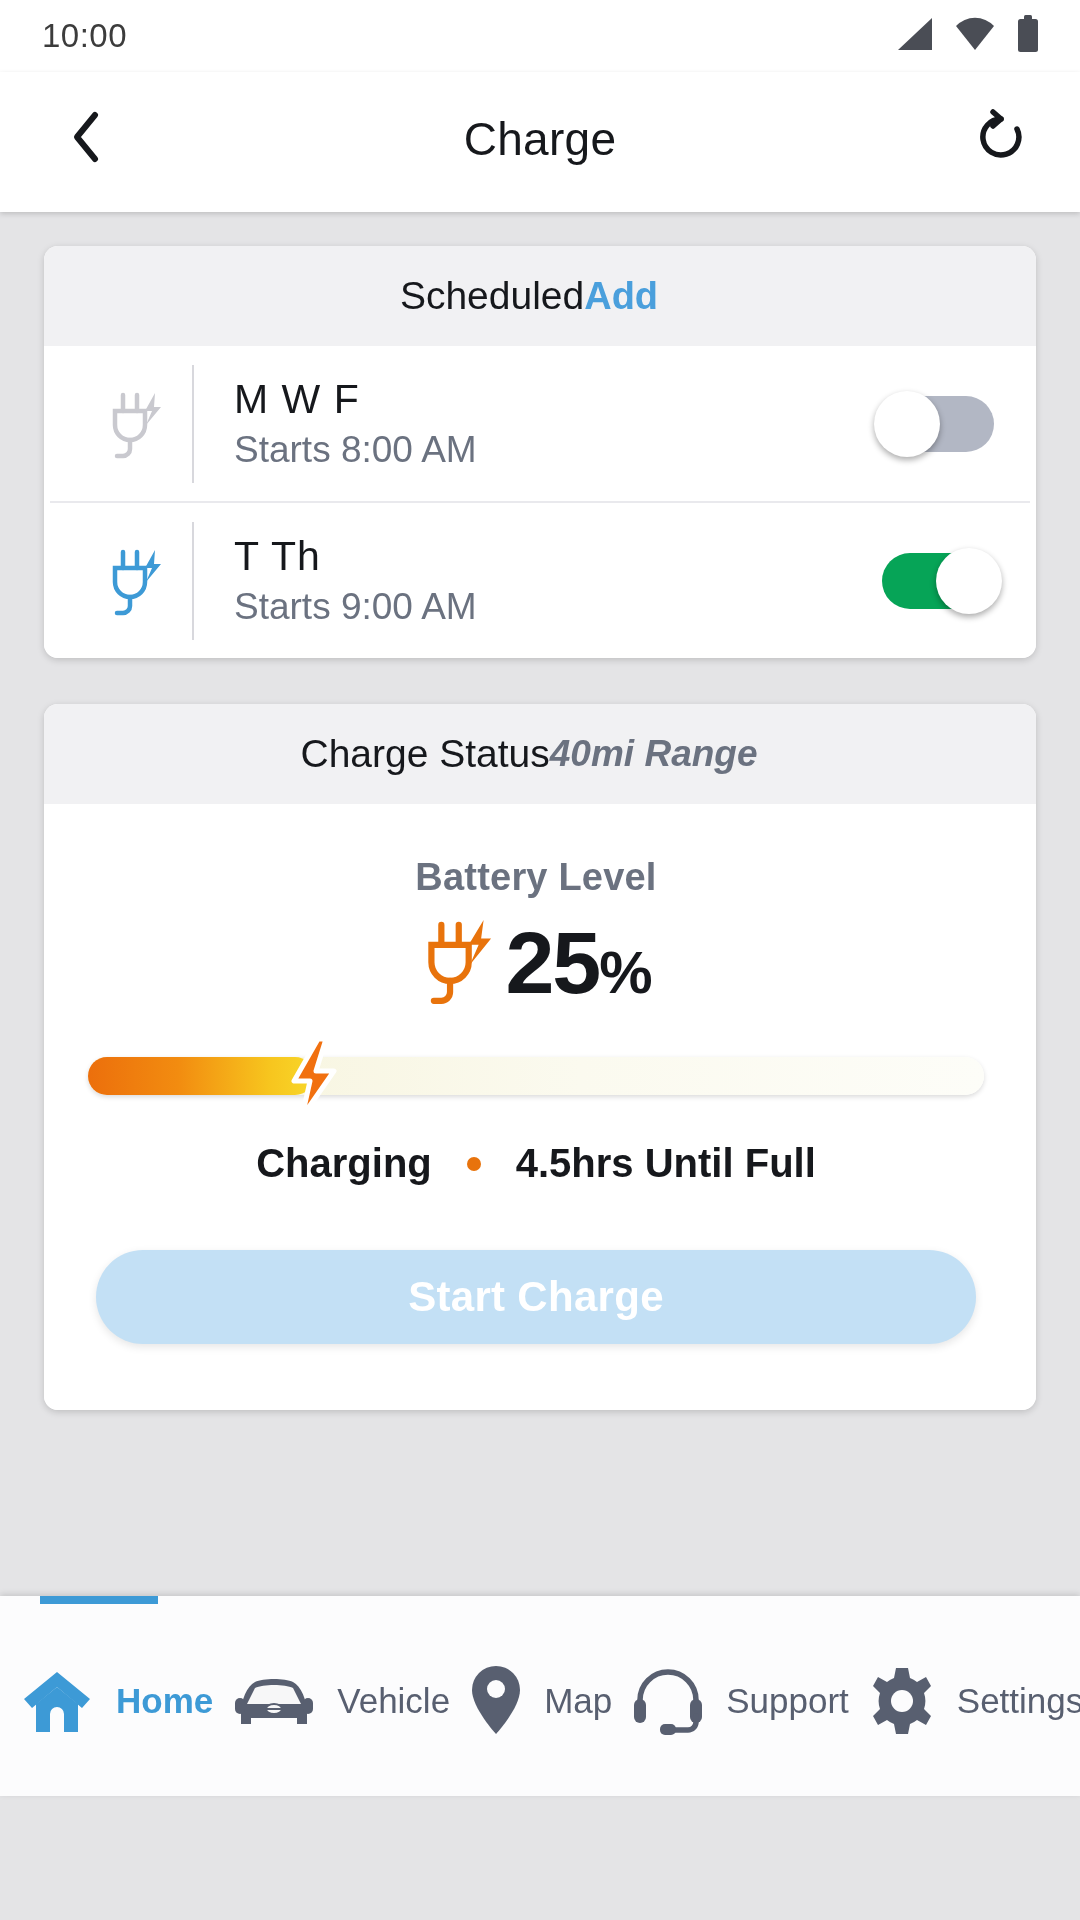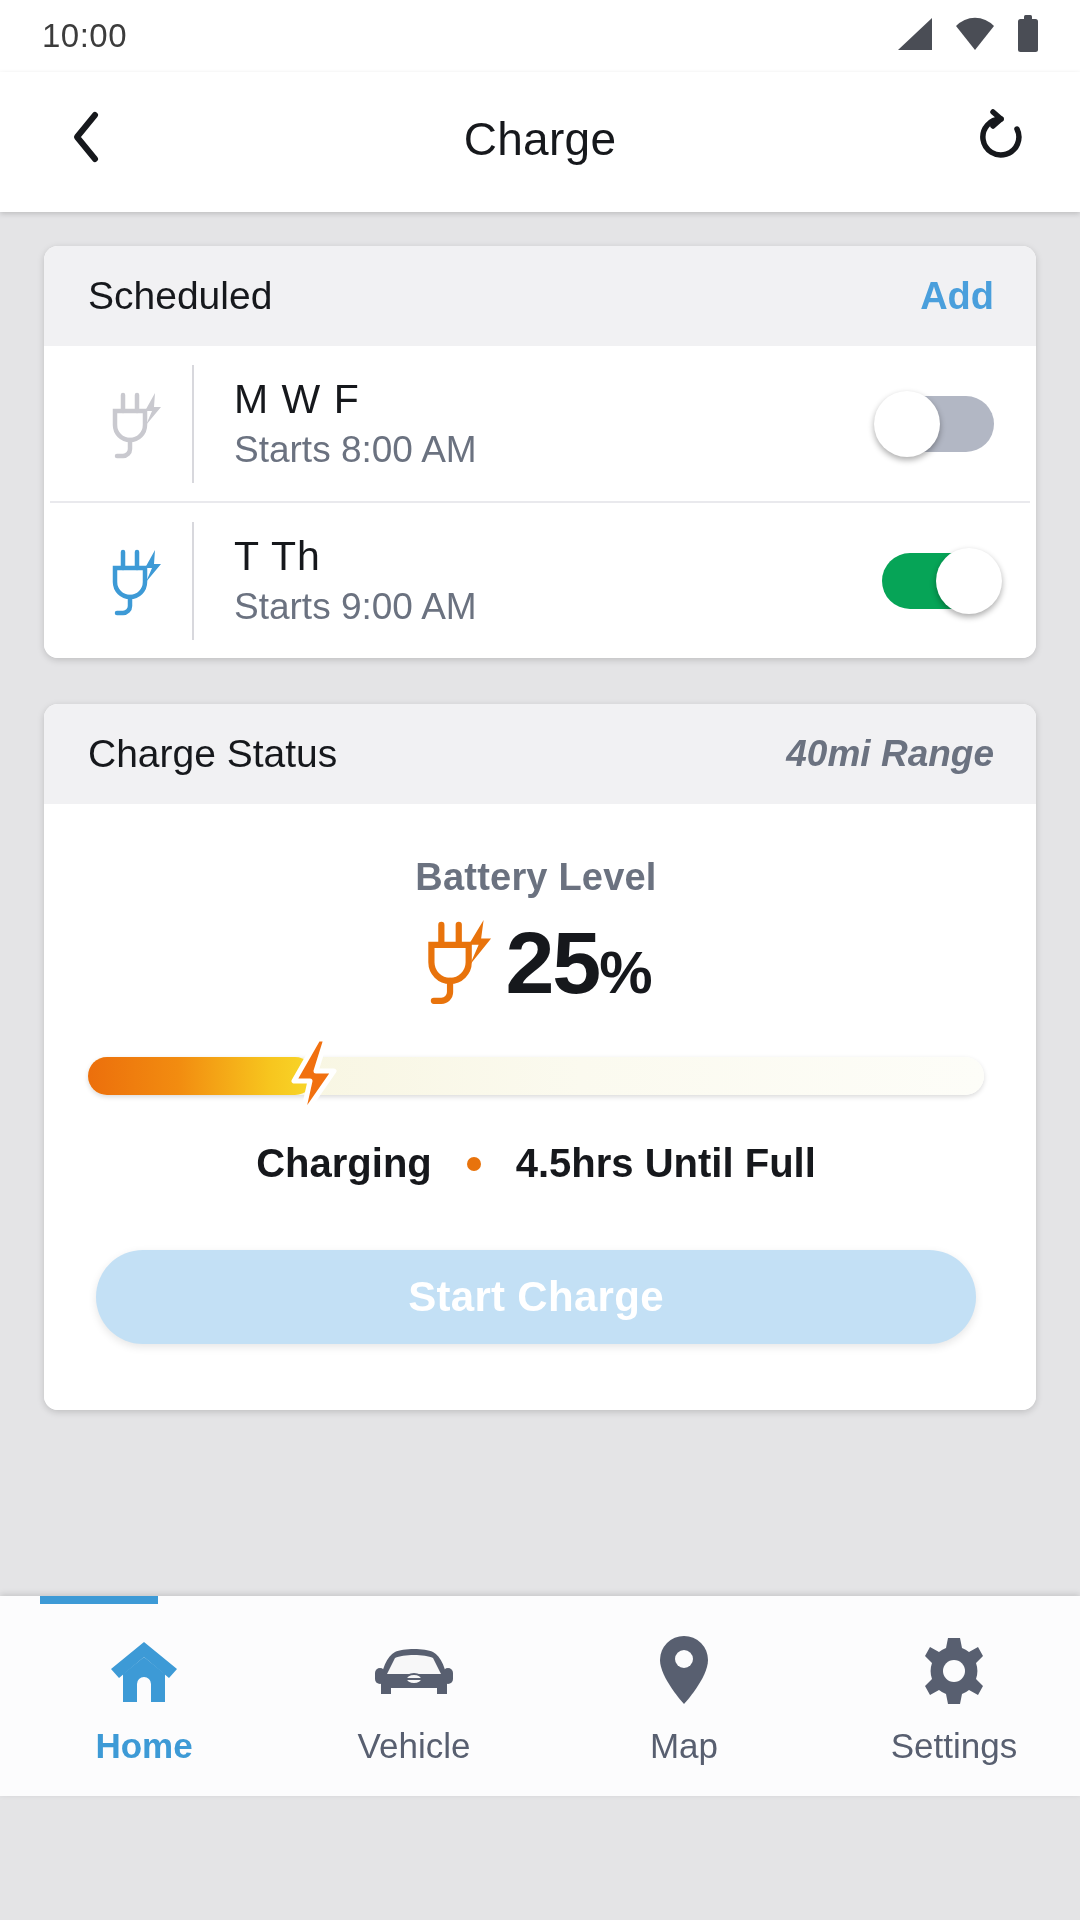--- a/index.html
+++ b/index.html
@@ -37,22 +37,22 @@
     flex:1 1 auto; background:#e4e4e6; padding:34px 44px 0 44px; overflow:hidden;
   }
 
   .card {
     background:#ffffff; border-radius:14px; margin-bottom:46px;
     box-shadow:0 2px 7px rgba(0,0,0,.17);
     overflow:hidden;
   }
   .card-head {
     background:#f1f1f3; height:100px;
-    display:flex; align-items:center; justify-content:space-between;
-    padding:0 42px 0 44px;
+    display:flex; align-items:center; justify-content:center;
+    padding:0 42px 0 20px;
   }
   .card-head-title { font-size:39px; color:#16181c; }
   .card-head-action { font-size:38px; color:#4a9fdc; font-weight:700; }
   .card-head-meta { font-size:37px; color:#6b7280; font-weight:700;font-style:italic; }
 
   
   .sched-row {
     display:flex; align-items:center; height:155px; padding:0 42px 0 40px; background:#fff;
   }
   .sched-divider { height:2px; background:#e9e9ed; margin:0 6px; }
@@ -103,21 +103,21 @@
     display:flex; align-items:center; justify-content:center;
     font-size:42px; font-weight:700; color:#ffffff; letter-spacing:.3px;
     box-shadow:0 3px 8px rgba(0,0,0,.10);
   }
 
   
   .bottomnav {
     flex:0 0 200px; background:#fcfcfd; display:flex; position:relative;
     box-shadow:0 -2px 6px rgba(0,0,0,.13);
   }
-  .navitem { flex:1 1 0; display:flex; flex-direction:column; align-items:center; justify-content:center;
+  .navitem { flex:1 1 0; display:flex; flex-direction:row; align-items:center; justify-content:center;
              gap:20px; position:relative; padding-top:10px;padding-left:18px; }
   .navitem .navlabel { font-size:35px; color:#585f70; }
   .navitem.active .navlabel { color:#3d9ad6; font-weight:700; }
   .nav-indicator { position:absolute; top:0; left:40px; width:118px; height:8px; background:#3d9ad6; }
   .navicon { height:70px; display:flex; align-items:flex-end; justify-content:center; }
 </style>
 </head>
 <body>
 
 <div class="phone">
@@ -294,20 +294,32 @@
     <div class="navitem">
       <div class="navicon">
         <svg width="56" height="72" viewBox="0 0 56 72">
           <path d="M28 2 A24 24 0 0 1 52 26 C52 44 28 70 28 70 C28 70 4 44 4 26 A24 24 0 0 1 28 2 Z" fill="#585f70"></path>
           <circle cx="28" cy="25" r="9" fill="#fcfcfd"></circle>
         </svg>
       </div>
       <div class="navlabel">Map</div>
     </div>
 
+    <div class="navitem">
+      <div class="navicon">
+        <svg width="76" height="70" viewBox="0 0 76 70">
+          <path d="M10 42 L10 34 A28 28 0 0 1 66 34 L66 42" fill="none" stroke="#585f70" stroke-width="5.5" stroke-linecap="round"></path>
+          <rect x="4" y="33" width="12" height="24" rx="6" fill="#585f70"></rect>
+          <rect x="60" y="33" width="12" height="24" rx="6" fill="#585f70"></rect>
+          <path d="M66 50 L66 56 A8 8 0 0 1 58 64 L44 64" fill="none" stroke="#585f70" stroke-width="5.5" stroke-linecap="round"></path>
+          <rect x="30" y="58" width="16" height="11" rx="5" fill="#585f70"></rect>
+        </svg>
+      </div>
+      <div class="navlabel">Support</div>
+    </div>
 
     <div class="navitem">
       <div class="navicon">
         <svg width="70" height="70" viewBox="0 0 70 70">
           <path d="M35 2 L41 2 L43 12 A24 24 0 0 1 50 16 L59 11 L64 20 L57 27 A24 24 0 0 1 57 43 L64 50 L59 59 L50 54 A24 24 0 0 1 43 58 L41 68 L29 68 L27 58 A24 24 0 0 1 20 54 L11 59 L6 50 L13 43 A24 24 0 0 1 13 27 L6 20 L11 11 L20 16 A24 24 0 0 1 27 12 L29 2 Z" fill="#585f70"></path>
           <circle cx="35" cy="35" r="11" fill="#fcfcfd"></circle>
         </svg>
       </div>
       <div class="navlabel">Settings</div>
     </div>

